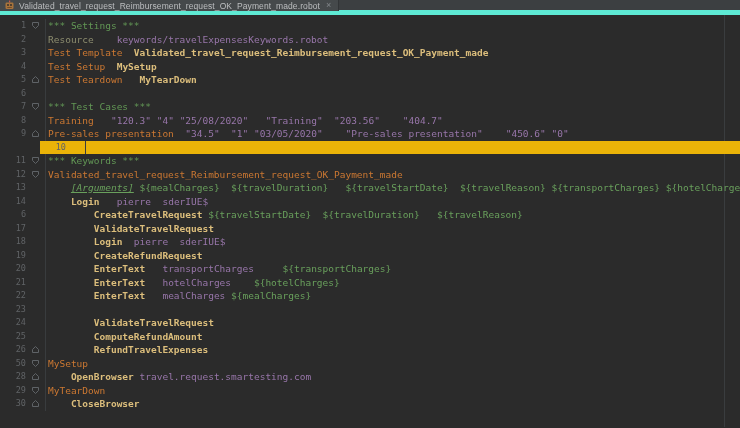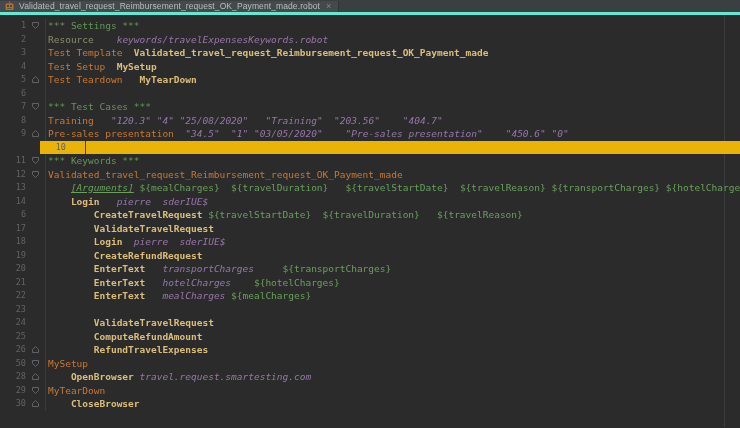--- a/index.html
+++ b/index.html
@@ -1,21 +1,21 @@
 <!DOCTYPE html>
 <html><head>
 <meta charset="utf-8">
 <style>
   * { margin:0; padding:0; box-sizing:border-box; }
   html,body { width:740px; height:428px; overflow:hidden; background:#2b2b2b;
               font-family:"Liberation Sans", sans-serif; }
 
   
-  .tabbar { height:15px; background:#3c3f41; border-bottom:3px solid #5eead4;
-            display:flex; align-items:center; }
+  .tabbar { height:15px; background:#3c3f41; border-bottom:5px solid #5eead4;
+            display:flex; align-items:flex-start; }
   .tab { display:flex; align-items:center; gap:4px; padding:0 7px 0 4px;
          background:#45494b; border-right:1px solid #323537; cursor:default; }
   .tab-title { font-size:8.5px; color:#bcbec0; letter-spacing:0.1px; white-space:nowrap; }
   .tab-close { font-size:9px; color:#82878a; line-height:1; padding-left:2px; }
   .tab-icon { display:flex; align-items:center; }
 
   
   .editor { position:relative; padding-top:4px; height:412px; }
   .margin-guide { position:absolute; left:724px; top:0; bottom:0; width:1px;
                   background:#3a3d3f; }
@@ -26,21 +26,21 @@
   .fold-col { width:20px; flex:0 0 20px; display:flex; align-items:center;
               justify-content:center; border-right:1px solid #393c3e; }
   .code { font-family:"DejaVu Sans Mono", monospace; font-size:9.5px;
           white-space:pre; padding-left:2px; color:#a9b7c6; }
 
   
   .t-sec { color:#629755; }
   .t-set { color:#cc7832; font-weight:normal; }
   .t-imp { color:#8c8c6e; }
   .t-kw  { color:#dcbe7c; font-weight:bold; }
-  .t-str { color:#9876aa; font-style:italic; }
+  .t-str { color:#9876aa; }
   .t-var { color:#69a05c; }
   .t-arg { color:#69a05c; font-style:italic; font-weight:normal; text-decoration:underline; }
   .t-pln { color:#a9b7c6; }
 </style>
 </head>
 <body>
 
 <div class="tabbar">
   <div class="tab">
     <span class="tab-icon">

